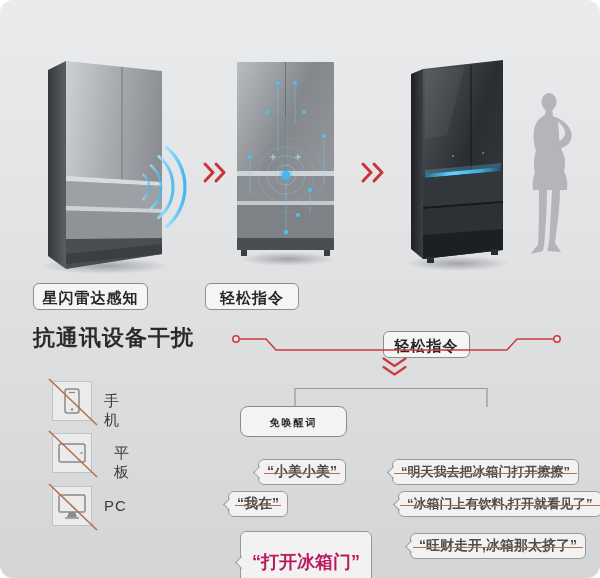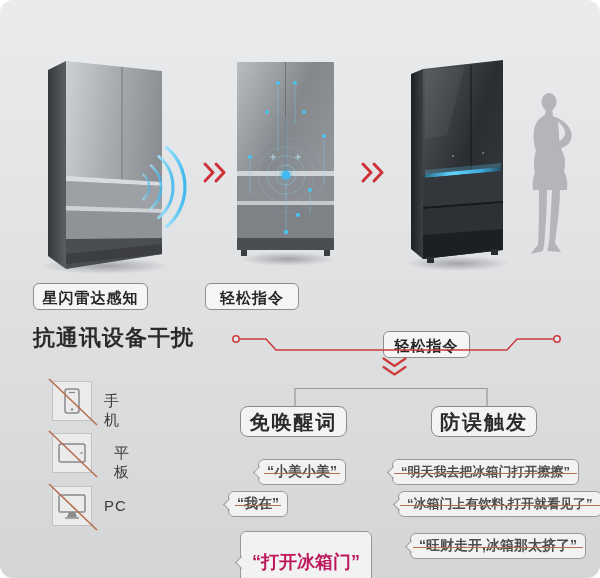--- a/index.html
+++ b/index.html
@@ -23,21 +23,21 @@
   .dev-box{
     position:absolute;width:40px;height:40px;background:#ebebec;
     border:1px solid #c3c3c5;box-sizing:border-box;
   }
   .dev-strike{position:absolute;left:-6px;top:-5px;width:52px;height:50px;overflow:visible;pointer-events:none;}
   .dev-label{position:absolute;left:104px;font-size:15px;color:#3a3a3a;letter-spacing:1px;}
   
   .feature-box{
     position:absolute;height:31px;line-height:31px;text-align:center;
     background:#f4f4f5;border:1px solid #8a8a8c;border-radius:8px;
-    font-size:20px;font-weight:bold;color:#2b2b2b;letter-spacing:2px;
+    font-size:10px;font-weight:bold;color:#2b2b2b;letter-spacing:2px;
     box-sizing:border-box;
   }
   
   .bubble{
     position:absolute;background:#f2f2f3;border:1px solid #99999b;border-radius:6px;
     padding:3px 8px;font-size:13px;color:#4d4d4d;white-space:nowrap;
   }
   .bubble::before{
     content:"";position:absolute;left:-4.5px;top:50%;margin-top:-4px;width:8px;height:8px;
     background:#f2f2f3;border-left:1px solid #99999b;border-bottom:1px solid #99999b;
@@ -275,21 +275,20 @@
         <line x1="12" y1="31" x2="26" y2="31" stroke="#8a8a8c" stroke-width="1.5"></line>
       </svg>
       <svg class="dev-strike" width="52" height="50" viewBox="0 0 52 50">
         <line x1="2" y1="2" x2="50" y2="48" stroke="#b5714e" stroke-width="1.6"></line>
       </svg>
     </div>
     <div class="dev-label" style="top:497px;">PC</div>
   </div>
 
   <div class="feature-box" style="left:240px;top:406px;width:107px;"><span>免唤醒词</span></div>
-  <div class="feature-box" style="left:431px;top:406px;width:106px;"><span>防误触发</span></div>
 
   <div class="bubble mid struck" style="left:258px;top:459px;"><span class="btxt">“小美小美”</span></div>
   <div class="bubble mid struck" style="left:228px;top:491px;"><span class="btxt">“我在”</span></div>
   <div class="bubble large" style="left:240px;top:531px;"><span class="btxt">“打开冰箱门”</span></div>
 
   <div class="bubble struck" style="left:392px;top:459px;"><span class="btxt">“明天我去把冰箱门打开擦擦”</span></div>
   <div class="bubble struck" style="left:398px;top:491px;"><span class="btxt">“冰箱门上有饮料,打开就看见了”</span></div>
   <div class="bubble mid struck" style="left:410px;top:533px;"><span class="btxt">“旺财走开,冰箱那太挤了”</span></div>
 
 </div>

